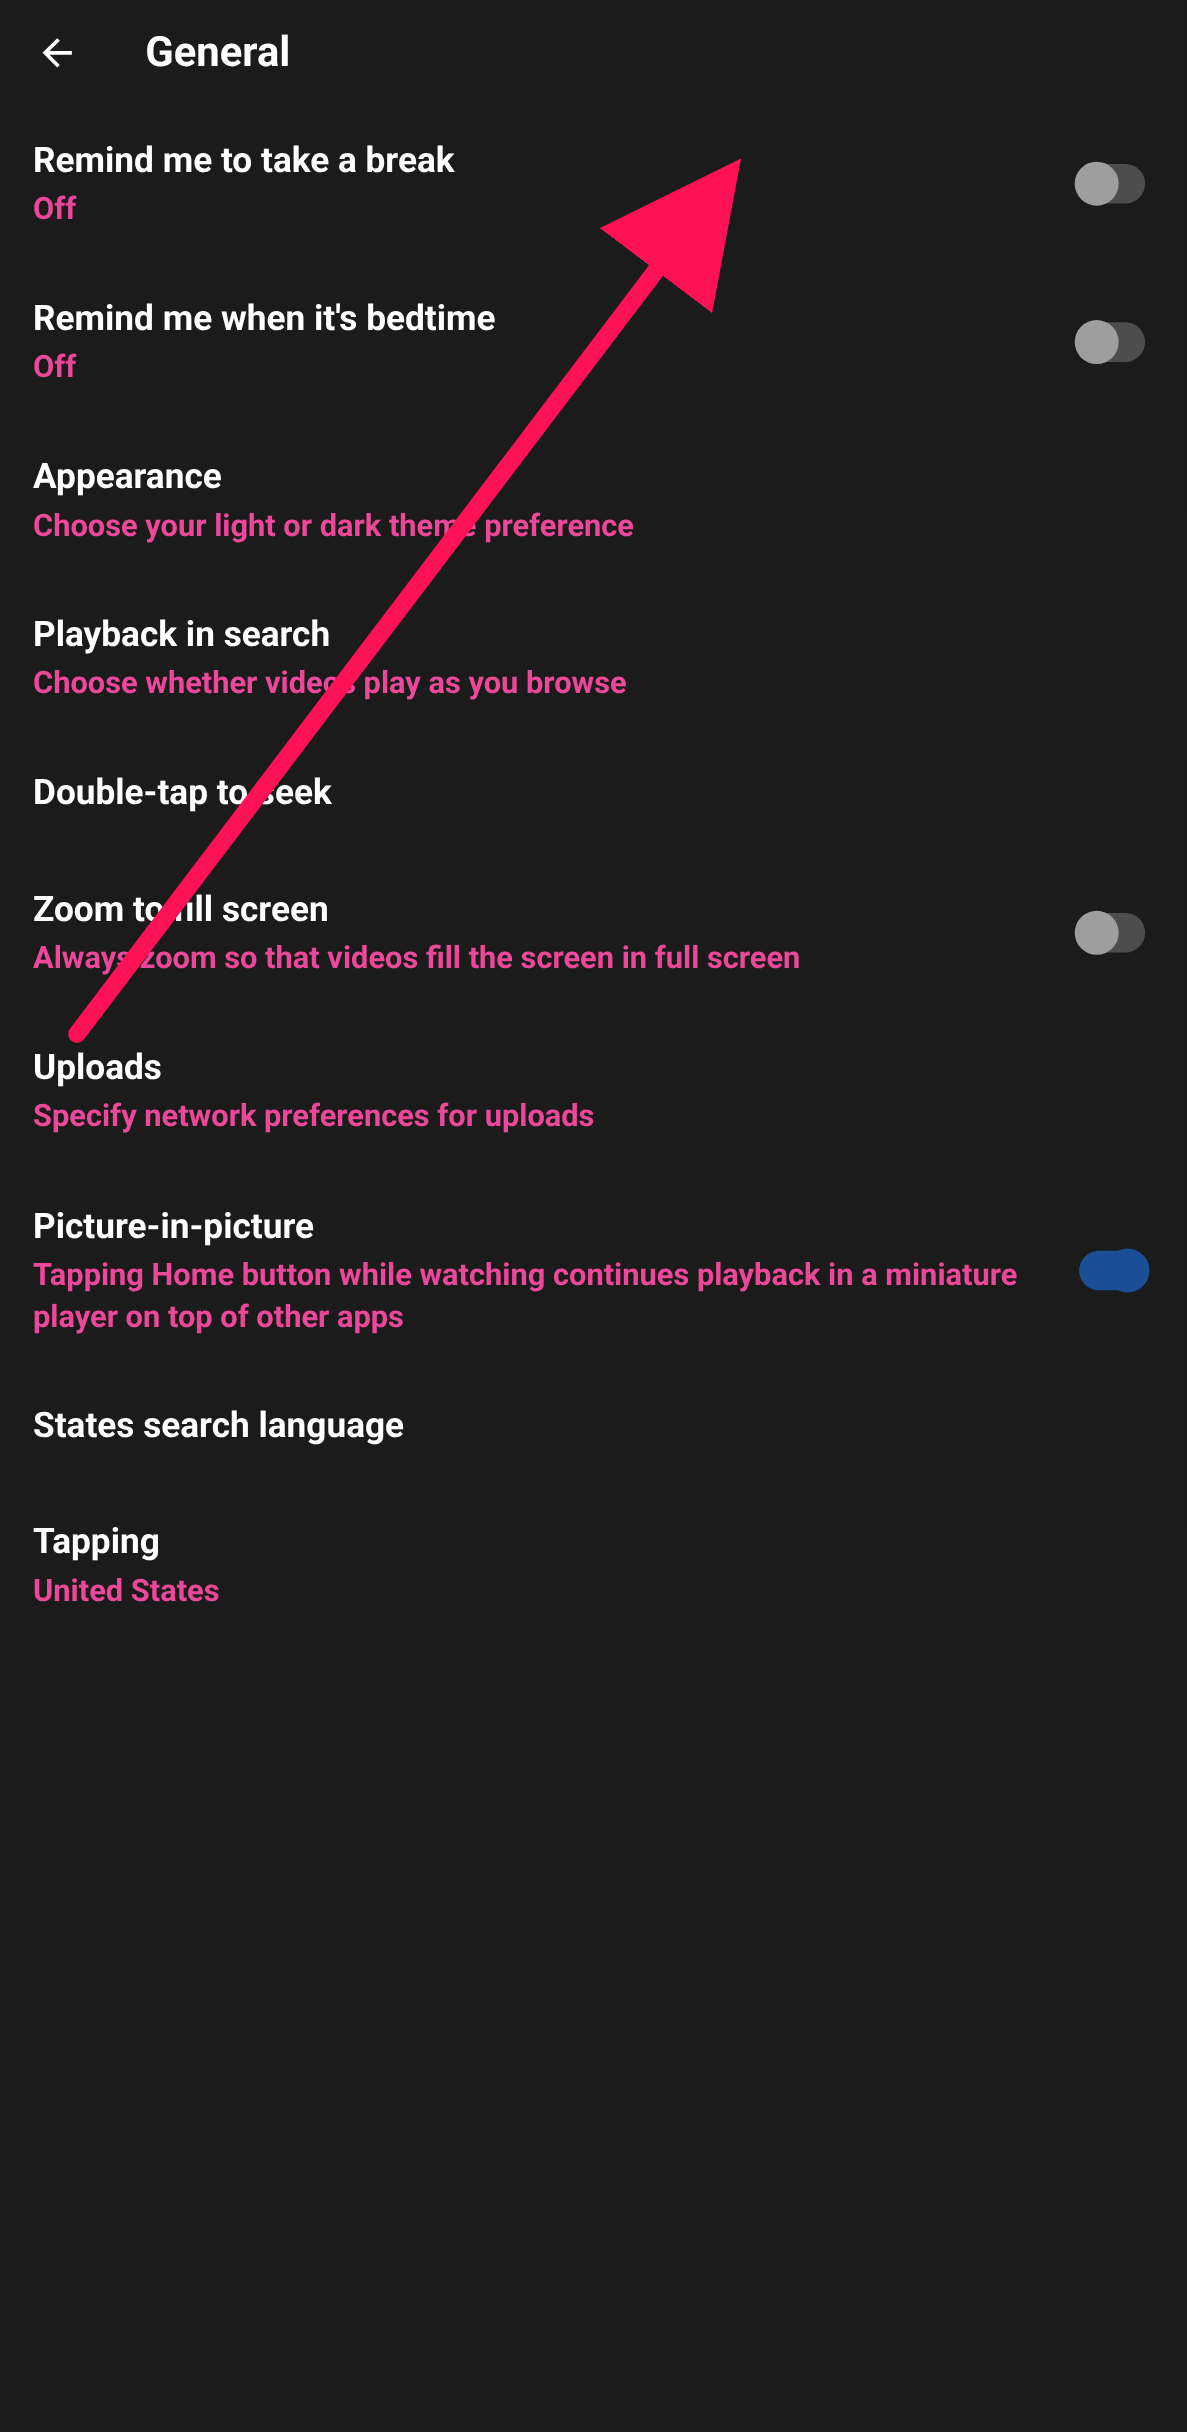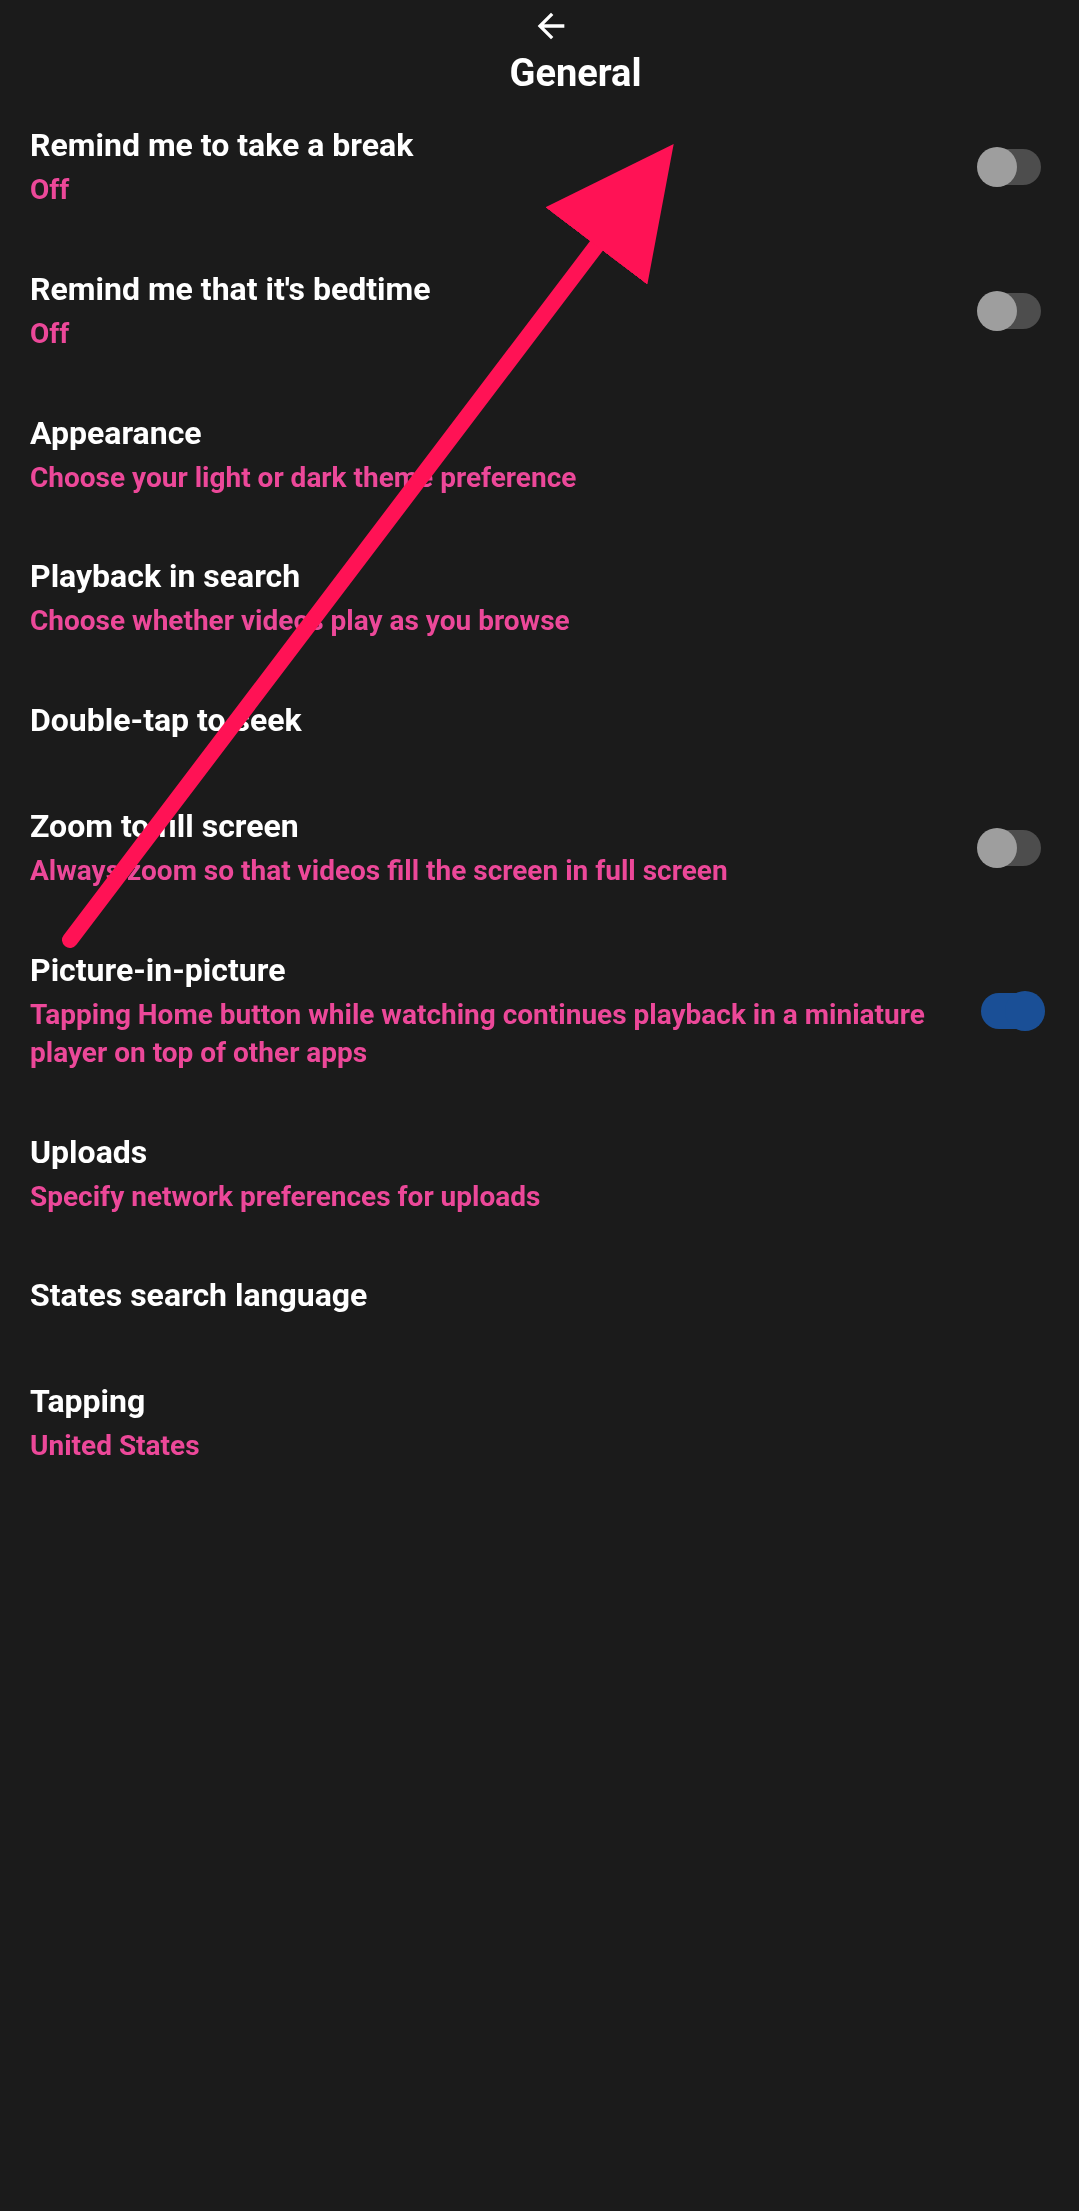--- a/index.html
+++ b/index.html
@@ -10,21 +10,20 @@
     font-family: Roboto, Arial, sans-serif;
     color: #fff;
     overflow: hidden;
     position: relative;
   }
   .header {
     display: flex;
     align-items: center;
     height: 95px;
     padding-left: 22px;
-    flex-direction: column;
   }
   .back-btn {
     width: 60px;
     height: 60px;
     display: flex;
     align-items: center;
     justify-content: center;
     cursor: pointer;
   }
   .back-btn svg { width: 40px; height: 40px; }
@@ -111,21 +110,21 @@
       <div class="row-title">Remind me to take a break</div>
       <div class="row-sub">Off</div>
     </div>
     <div class="toggle off">
         <div class="knob"></div>
       </div>
   </div>
 
   <div class="row">
     <div class="row-text">
-      <div class="row-title">Remind me that it's bedtime</div>
+      <div class="row-title">Remind me when it's bedtime</div>
       <div class="row-sub">Off</div>
     </div>
     <div class="toggle off">
         <div class="knob"></div>
       </div>
   </div>
 
   <div class="row">
     <div class="row-text">
       <div class="row-title">Appearance</div>
@@ -151,33 +150,33 @@
       <div class="row-title">Zoom to fill screen</div>
       <div class="row-sub">Always zoom so that videos fill the screen in full screen</div>
     </div>
     <div class="toggle off">
         <div class="knob"></div>
       </div>
   </div>
 
   <div class="row">
     <div class="row-text">
+      <div class="row-title">Uploads</div>
+      <div class="row-sub">Specify network preferences for uploads</div>
+    </div>
+  </div>
+
+  <div class="row">
+    <div class="row-text">
       <div class="row-title">Picture-in-picture</div>
       <div class="row-sub">Tapping Home button while watching continues playback in a miniature player on top of other apps</div>
     </div>
     <div class="toggle on">
         <div class="knob"></div>
       </div>
-  </div>
-
-  <div class="row">
-    <div class="row-text">
-      <div class="row-title">Uploads</div>
-      <div class="row-sub">Specify network preferences for uploads</div>
-    </div>
   </div>
 
   <div class="row">
     <div class="row-text">
       <div class="row-title">States search language</div>
     </div>
   </div>
 
   <div class="row">
     <div class="row-text">

